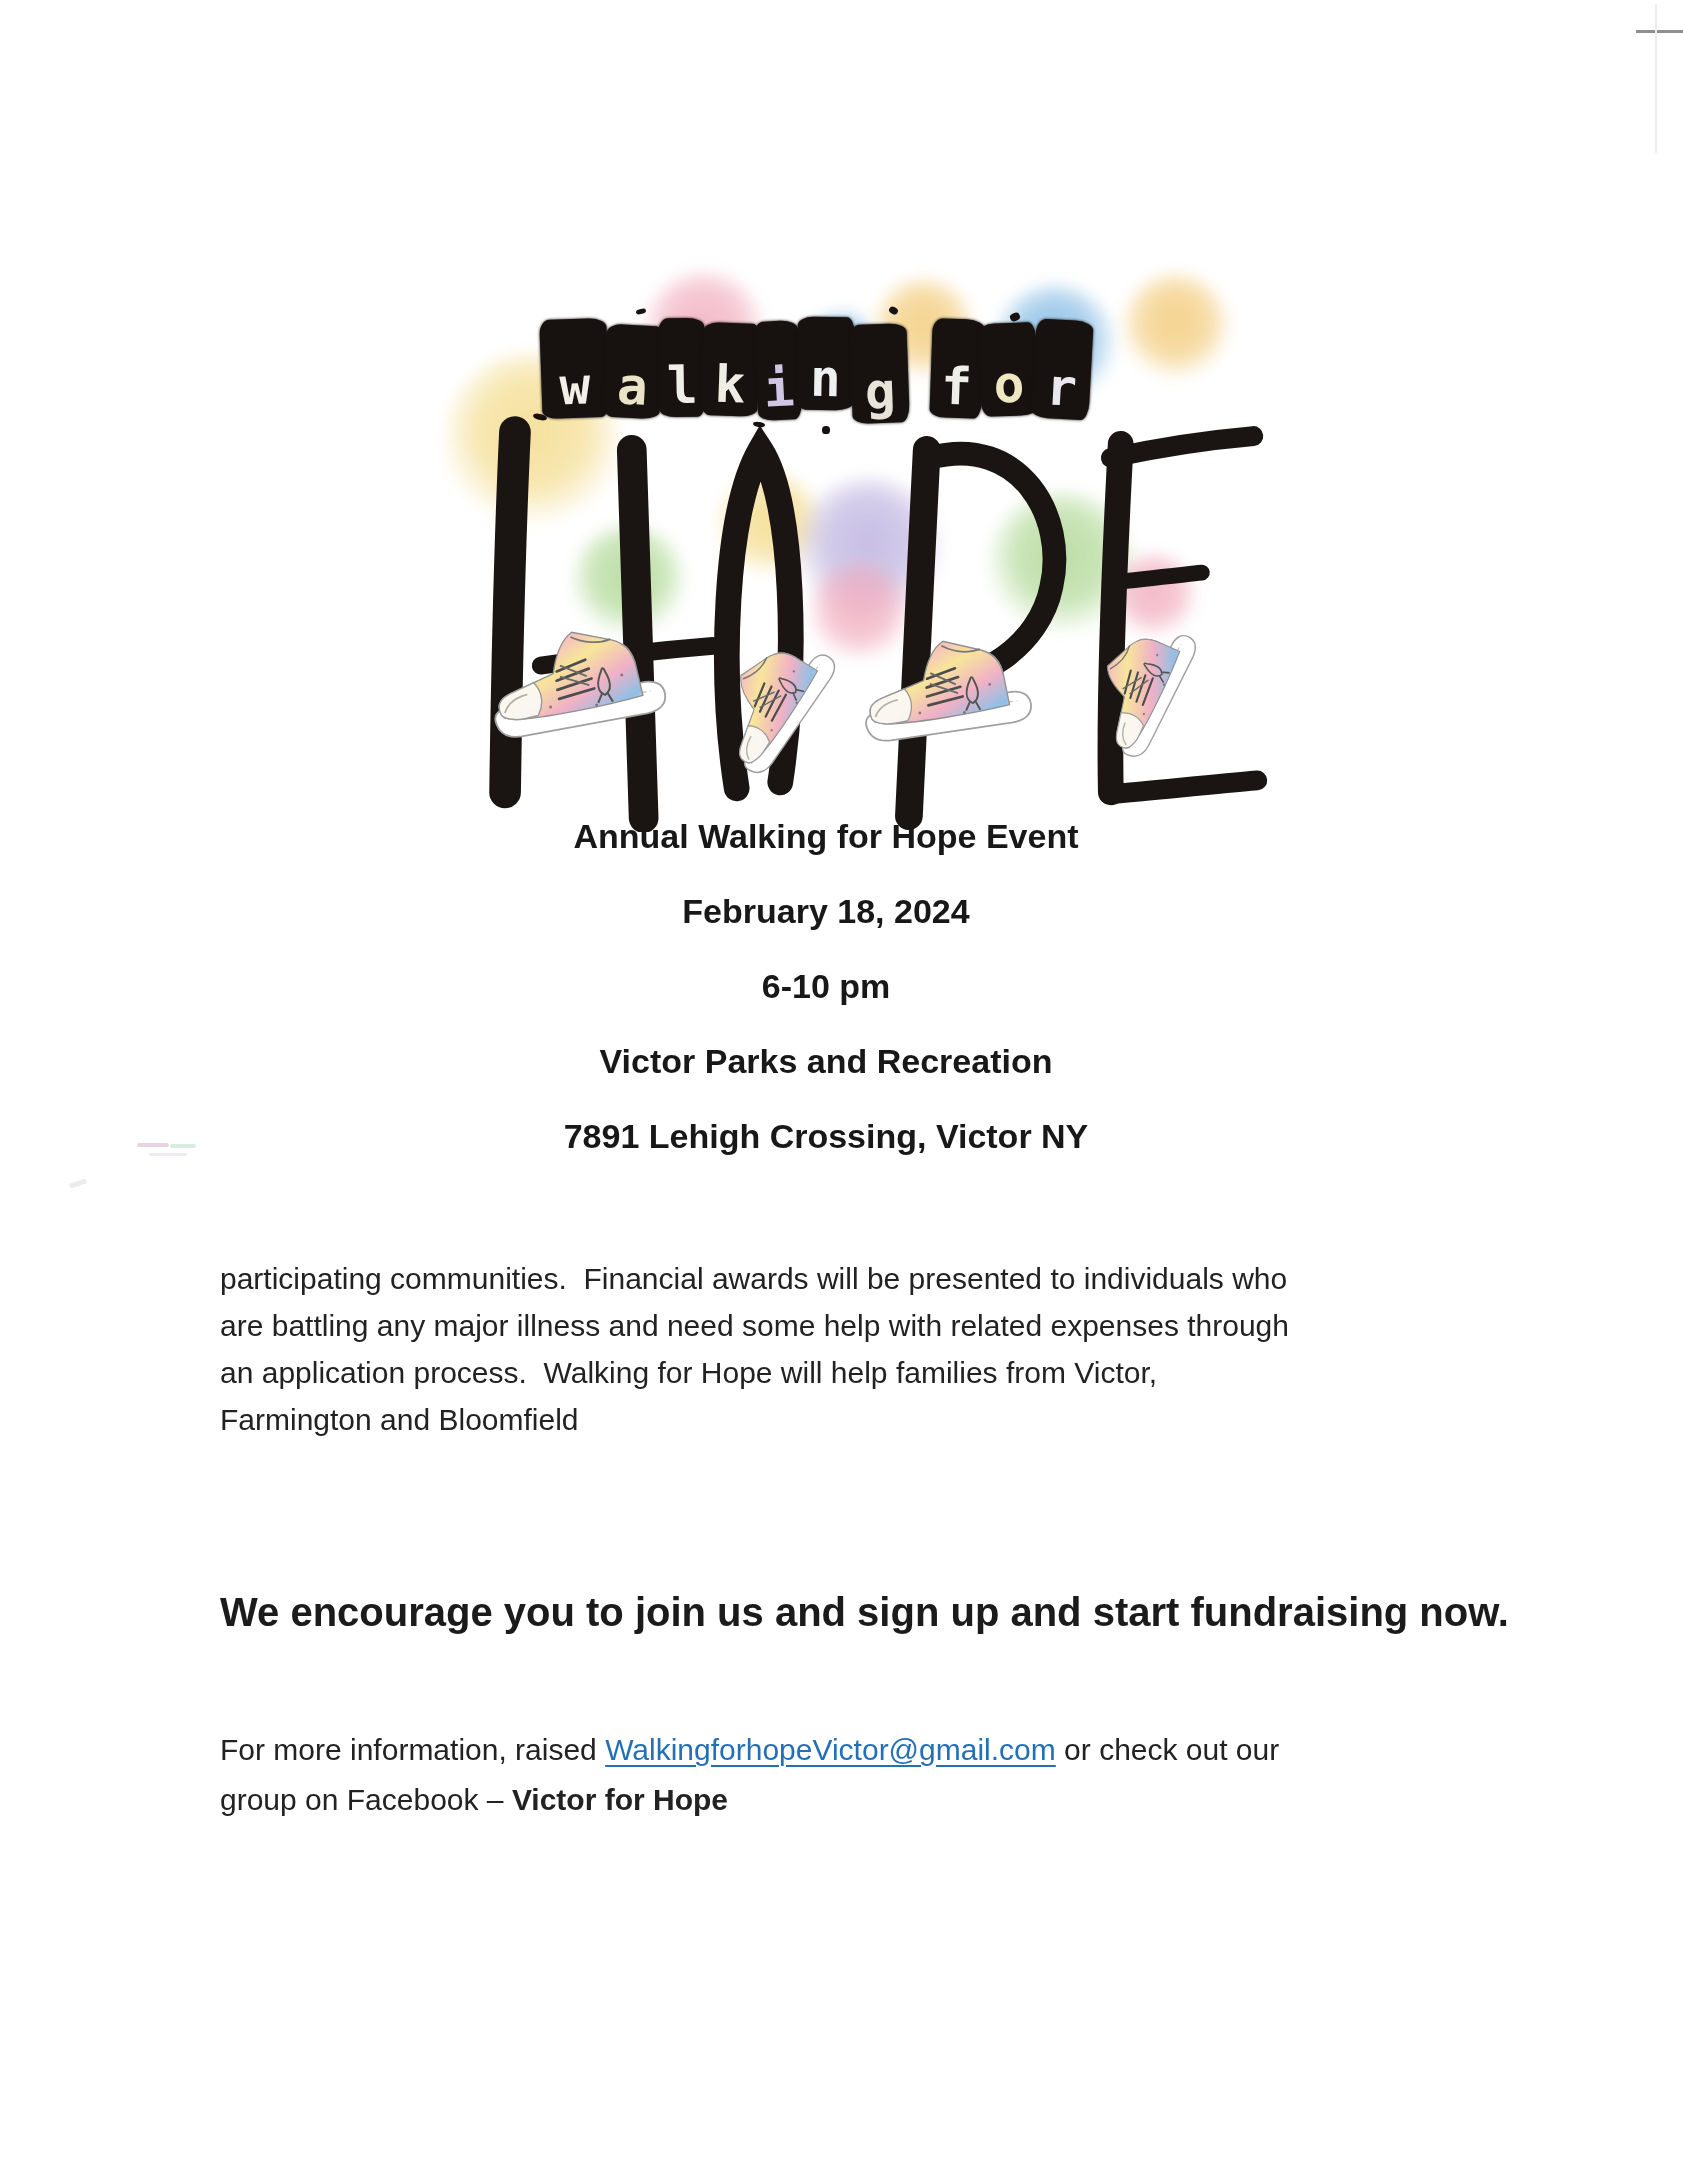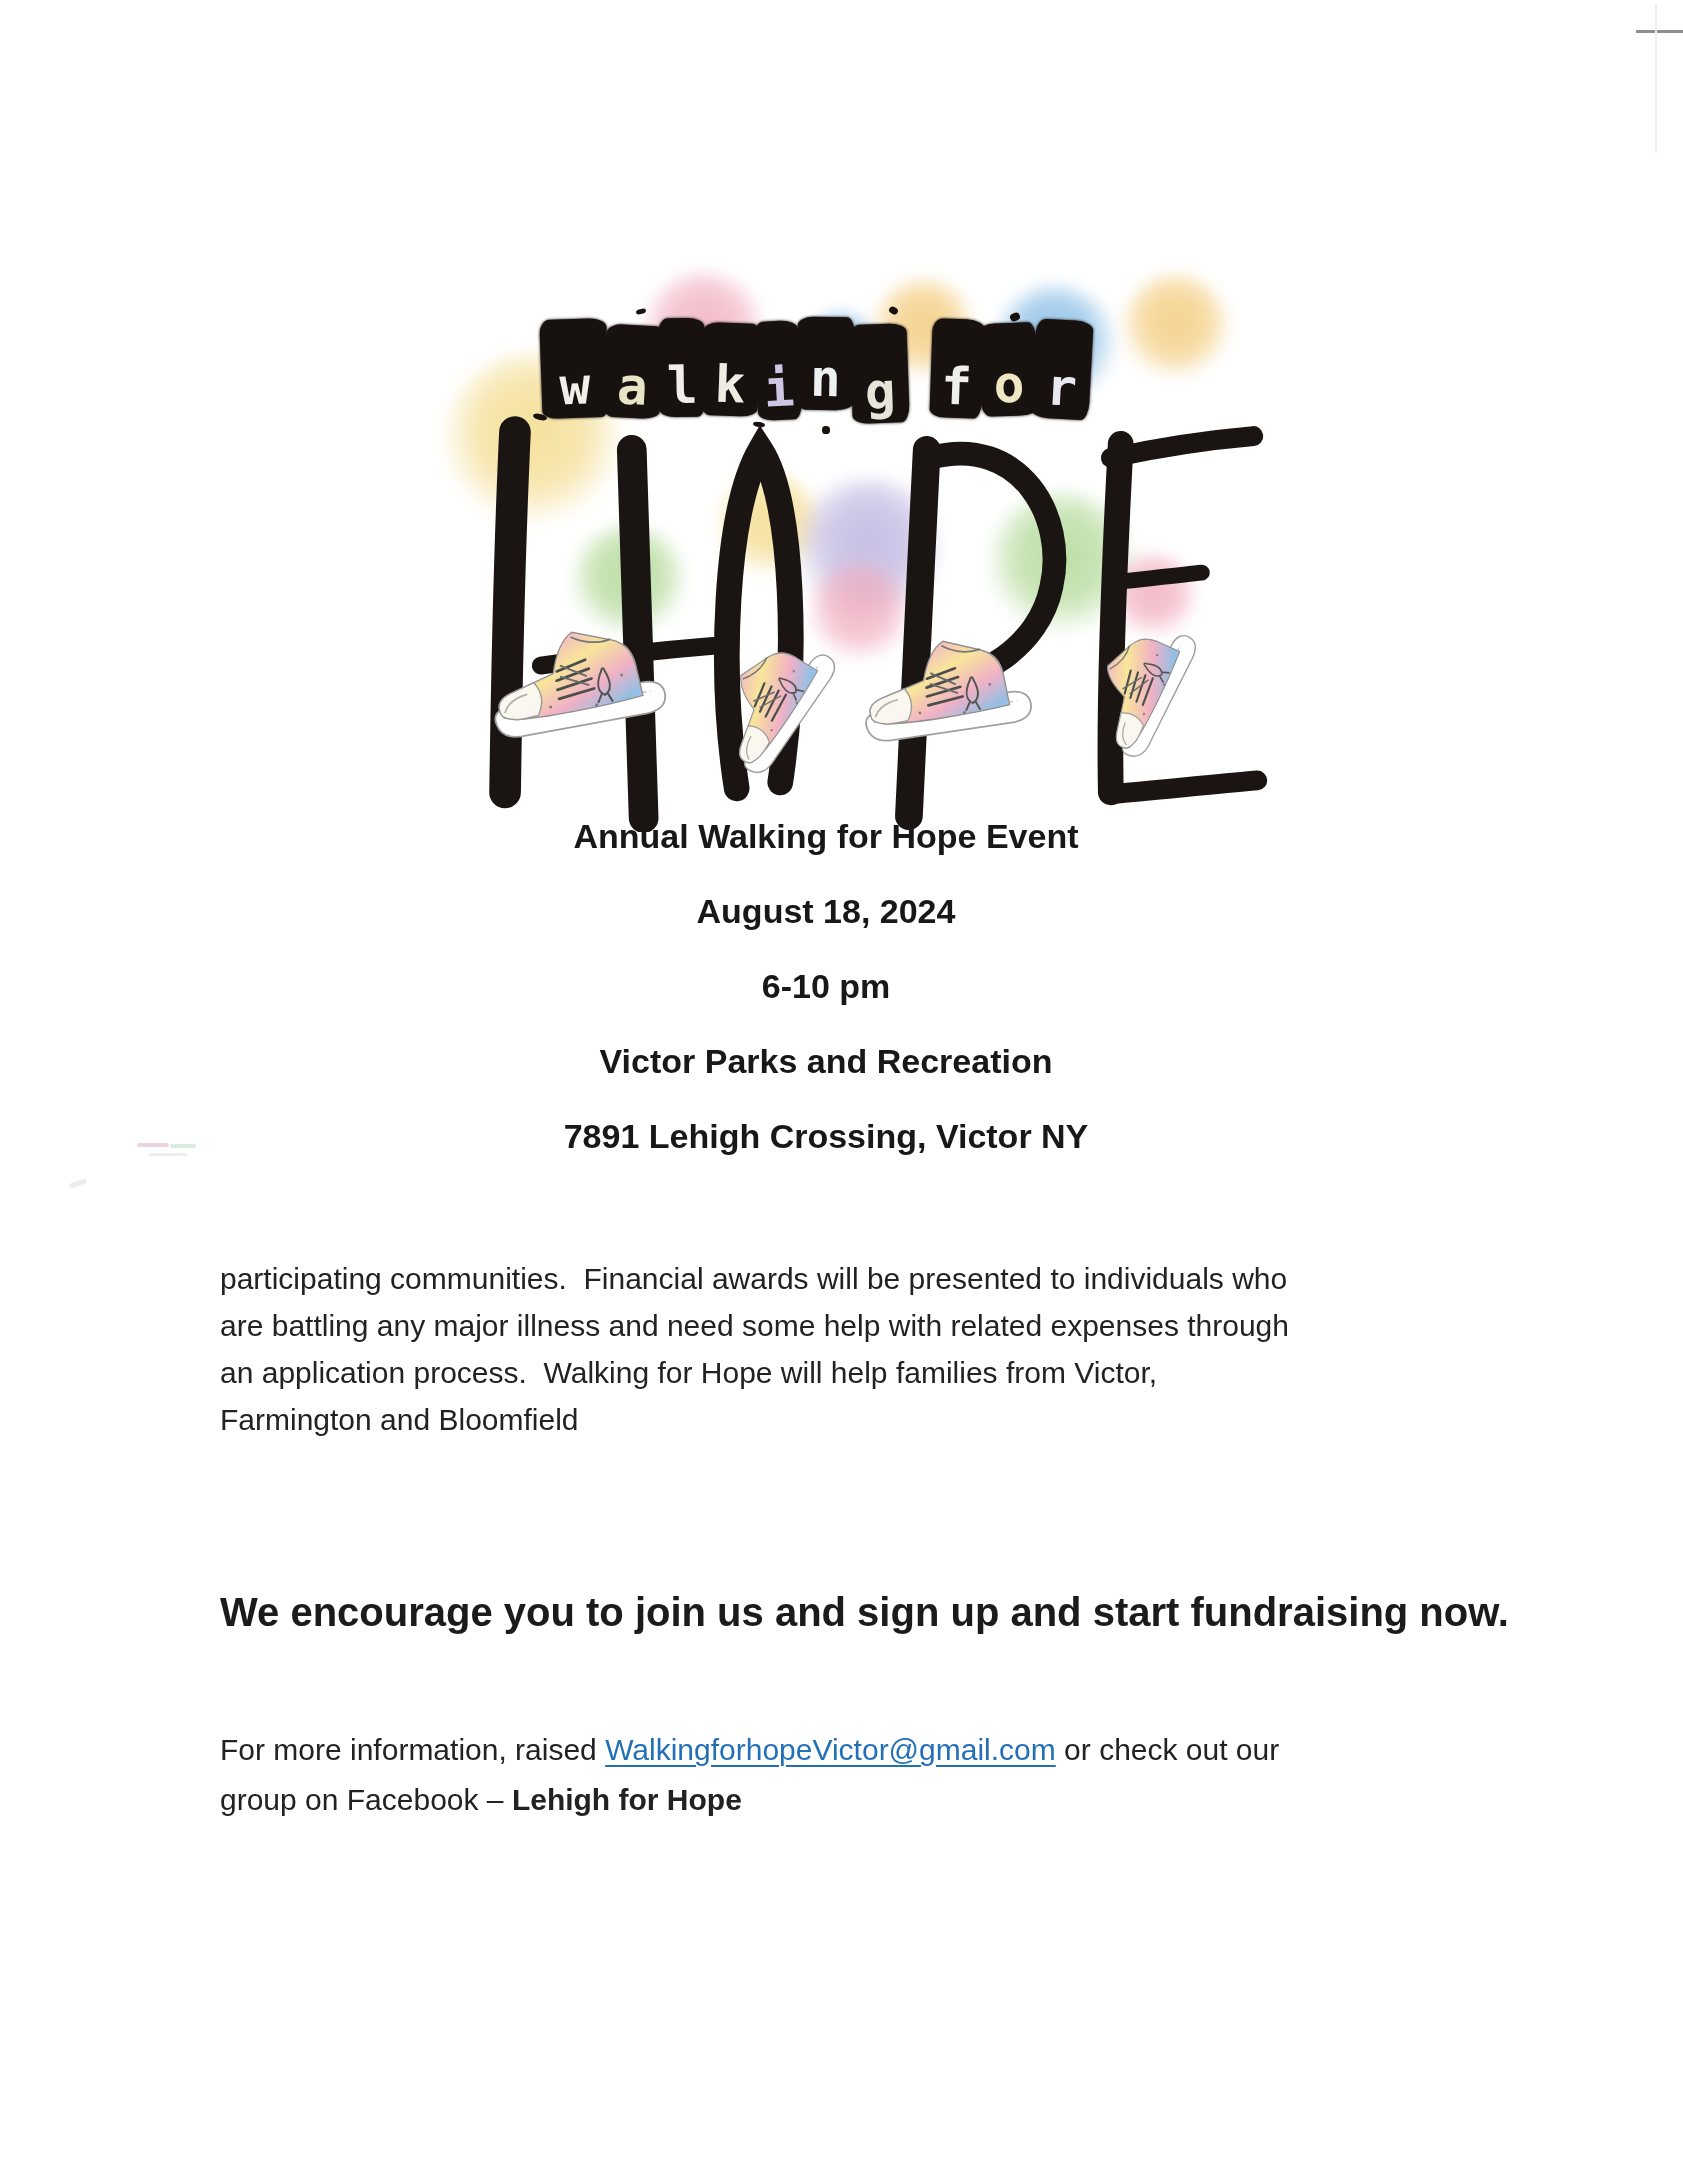--- a/index.html
+++ b/index.html
@@ -157,34 +157,34 @@
           <use href="#sneaker" xlink:href="#sneaker"></use>
         </g>
       <g transform="translate(655,490) rotate(-58) scale(0.72)">
           <use href="#sneaker" xlink:href="#sneaker"></use>
         </g>
     </svg>
   </div>
 
   <div class="headings">
     <div>Annual Walking for Hope Event</div>
-    <div>August 18, 2024</div>
+    <div>February 18, 2024</div>
     <div>6-10 pm</div>
     <div>Victor Parks and Recreation</div>
     <div>7891 Lehigh Crossing, Victor NY</div>
   </div>
 
   <div class="body-text" id="description">
       <div class="line">participating communities.&nbsp; Financial awards will be presented to individuals who</div>
       <div class="line">are battling any major illness and need some help with related expenses through</div>
       <div class="line">an application process.&nbsp; Walking for Hope will help families from Victor,</div>
       <div class="line">Farmington and Bloomfield</div>
     </div>
 
   <div class="encourage">We encourage you to join us and sign up and start fundraising now.</div>
 
   <div class="contact">
     <div class="cline"><span>For more information, raised </span><a href="#" id="email-link" style="color: rgb(36, 112, 182); text-decoration-color: rgb(36, 112, 182);">WalkingforhopeVictor@gmail.com</a><span> or check out our</span></div>
-    <div class="cline"><span>group on Facebook – </span><b>Lehigh for Hope</b></div>
+    <div class="cline"><span>group on Facebook – </span><b>Victor for Hope</b></div>
   </div>
 
 </div>
 
 
 </body></html>

